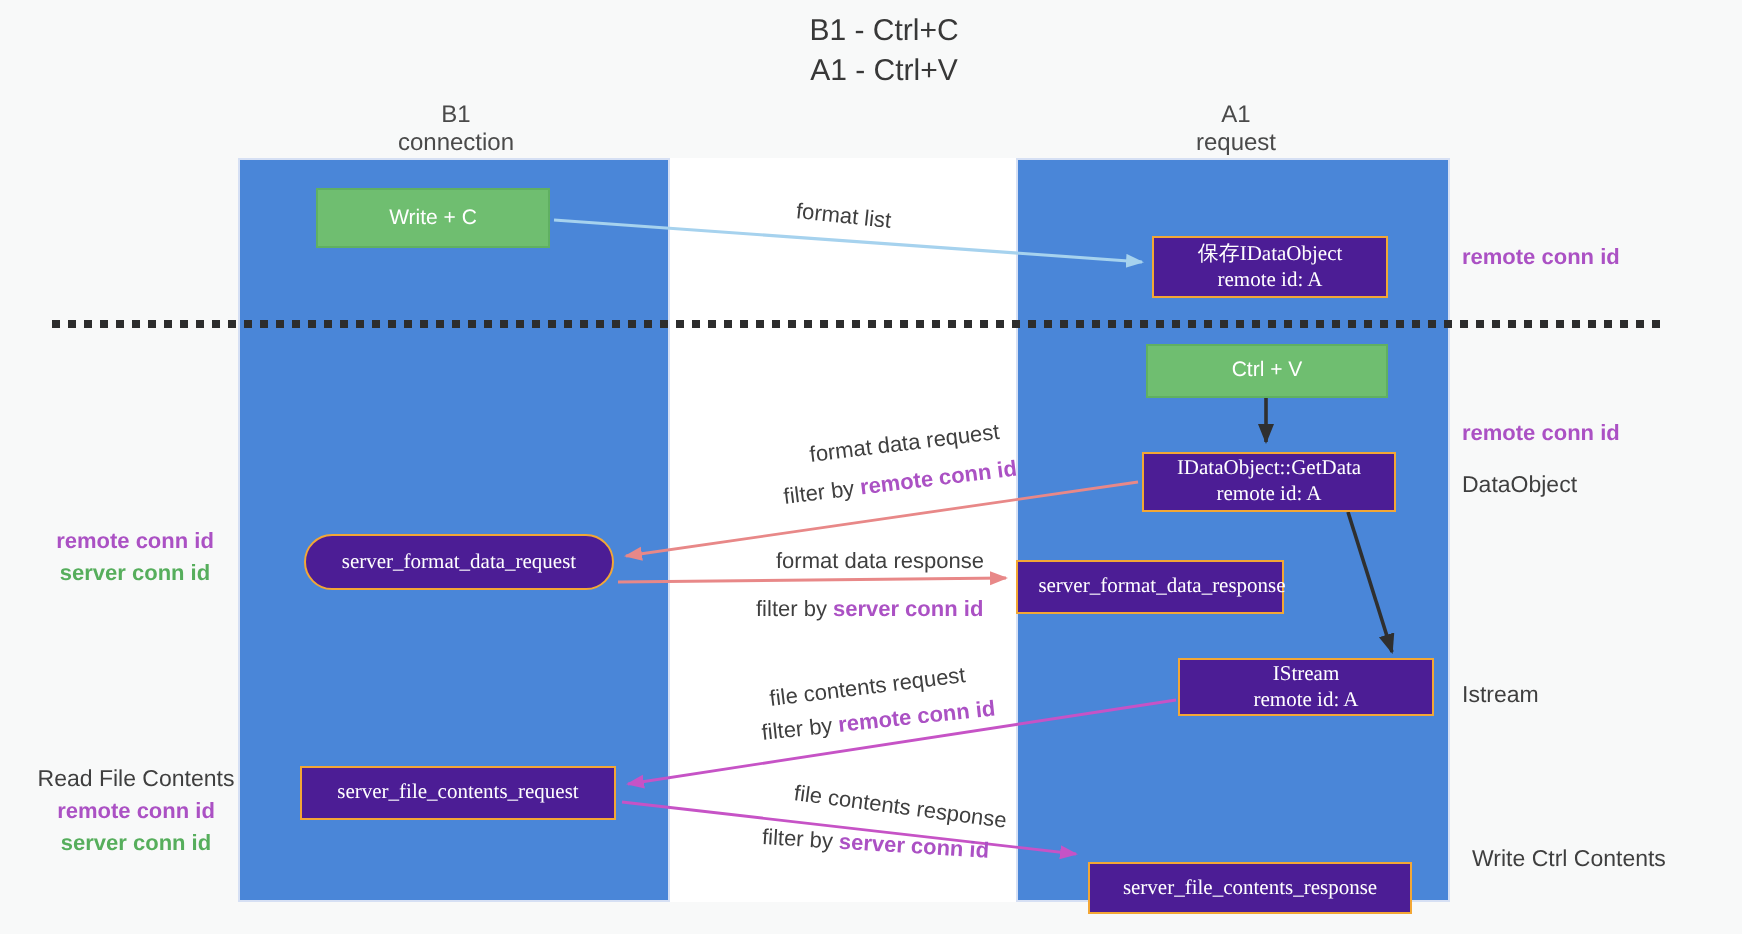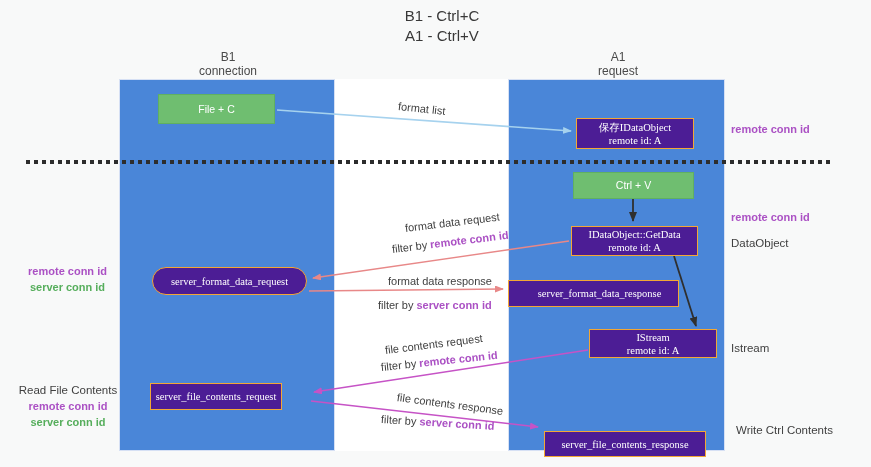--- a/index.html
+++ b/index.html
@@ -95,51 +95,51 @@
     <line x1="277" y1="110" x2="571" y2="131" stroke="#a6d2ee" stroke-width="1.6" marker-end="url(#m-blue)"></line>
     <line x1="633" y1="199" x2="633" y2="221" stroke="#2f2f2f" stroke-width="1.8" marker-end="url(#m-black)"></line>
     <line x1="569" y1="241" x2="313" y2="278" stroke="#e88888" stroke-width="1.4" marker-end="url(#m-salmon)"></line>
     <line x1="309" y1="291" x2="503" y2="289" stroke="#e88888" stroke-width="1.4" marker-end="url(#m-salmon)"></line>
     <line x1="674" y1="256" x2="696" y2="326" stroke="#2f2f2f" stroke-width="1.8" marker-end="url(#m-black)"></line>
     <line x1="588" y1="350" x2="314" y2="392" stroke="#c653c6" stroke-width="1.4" marker-end="url(#m-magenta)"></line>
     <line x1="311" y1="401" x2="538" y2="427" stroke="#c653c6" stroke-width="1.4" marker-end="url(#m-magenta)"></line>
   </svg>
 
   <div class="box green" style="left:158px; top:94px; width:117px; height:30px;">
-    <span>File + C</span>
+    <span>Write + C</span>
   </div>
 
   <div class="box orange" style="left:576px; top:118px; width:118px; height:31px;">
     <span>保存IDataObject</span>
     <span>remote id: A</span>
   </div>
 
   <div class="box green" style="left:573px; top:172px; width:121px; height:27px;">
     <span>Ctrl + V</span>
   </div>
 
   <div class="box orange" style="left:571px; top:226px; width:127px; height:30px;">
     <span>IDataObject::GetData</span>
     <span>remote id: A</span>
   </div>
 
   <div class="box orange" style="left:152px; top:267px; width:155px; height:28px;border-radius:14px;">
     <span>server_format_data_request</span>
   </div>
 
-  <div class="box orange" style="left:508px; top:280px; width:171px; height:27px;padding-left:12px;">
+  <div class="box orange" style="left:508px; top:280px; width:134px; height:27px;padding-left:12px;">
     <span>server_format_data_response</span>
   </div>
 
   <div class="box orange" style="left:589px; top:329px; width:128px; height:29px;">
     <span>IStream</span>
     <span>remote id: A</span>
   </div>
 
-  <div class="box orange" style="left:150px; top:383px; width:132px; height:27px;">
+  <div class="box orange" style="left:150px; top:383px; width:158px; height:27px;">
     <span>server_file_contents_request</span>
   </div>
 
   <div class="box orange" style="left:544px; top:431px; width:162px; height:26px;">
     <span>server_file_contents_response</span>
   </div>
 
   <div class="mid-label rot-p6" style="left:398px; top:100px;">
     <span>format list</span>
   </div>

